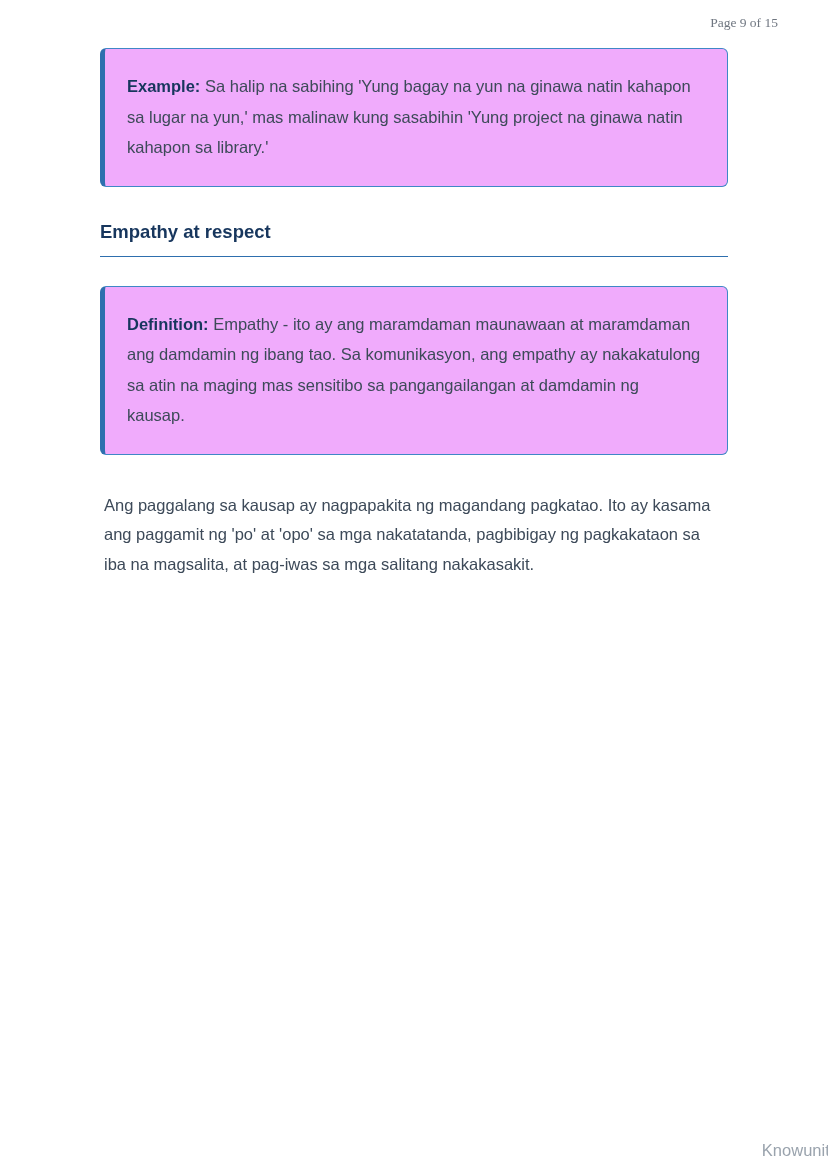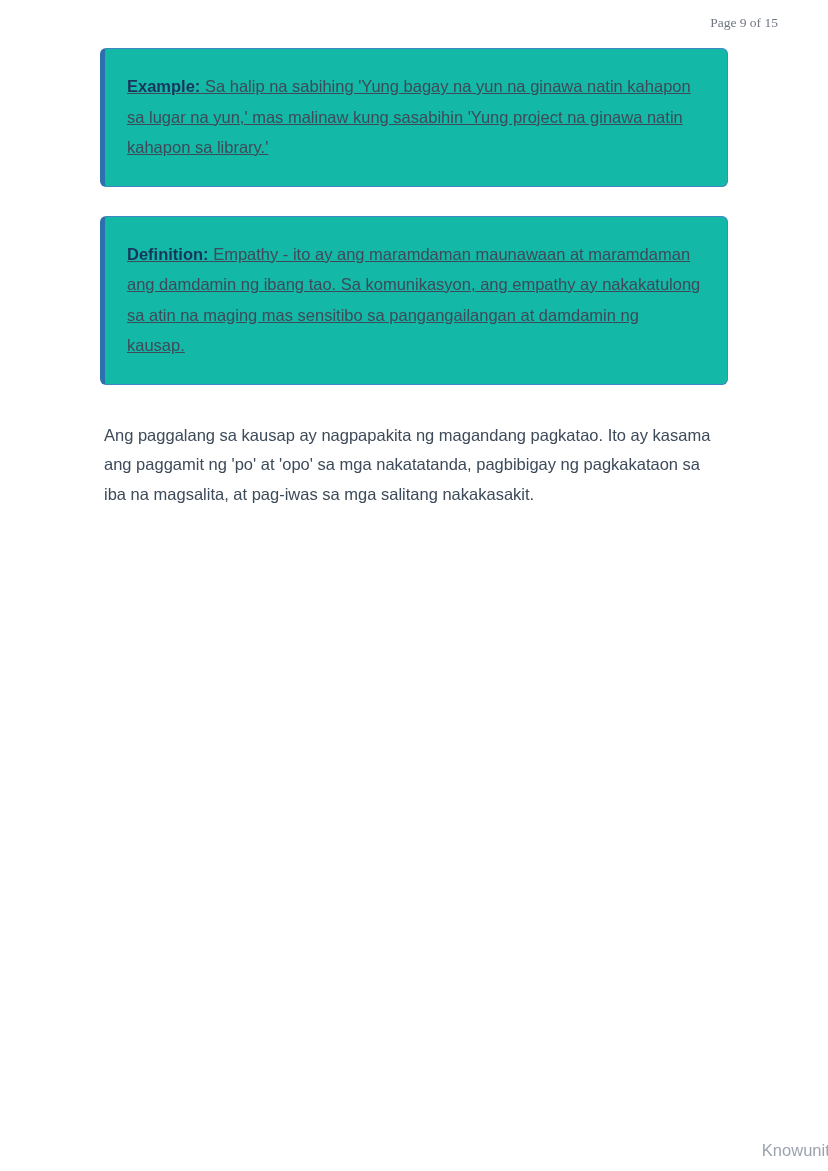--- a/index.html
+++ b/index.html
@@ -30,22 +30,21 @@
     top: 48px;
     left: 100px;
     width: 628px;
   }
   .callout {
     box-sizing: border-box;
     border: 1.5px solid #3f87c6;
     border-left: 5px solid #2e6fae;
     border-radius: 6px;
     padding: 22px 26px 23px 22px;
-    background: #14b8a6;
-    text-decoration: underline;
+    background: #f0abfc;
   }
   .callout p {
     margin: 0;
     font-size: 16.5px;
     line-height: 30.5px;
     color: #3d4a59;
   }
   .callout strong {
     color: #17365d;
     font-weight: 700;
@@ -86,20 +85,21 @@
 
   <div class="content">
 
     <div class="callout">
       <p>
         <strong>Example:</strong>
         <span>Sa halip na sabihing 'Yung bagay na yun na ginawa natin kahapon sa lugar na yun,' mas malinaw kung sasabihin 'Yung project na ginawa natin kahapon sa library.'</span>
       </p>
     </div>
 
+    <h2 class="section-heading">Empathy at respect</h2>
 
     <div class="gap-after-heading"></div>
 
     <div class="callout">
       <p>
         <strong>Definition:</strong>
         <span>Empathy - ito ay ang maramdaman maunawaan at maramdaman ang damdamin ng ibang tao. Sa komunikasyon, ang empathy ay nakakatulong sa atin na maging mas sensitibo sa pangangailangan at damdamin ng kausap.</span>
       </p>
     </div>
 

